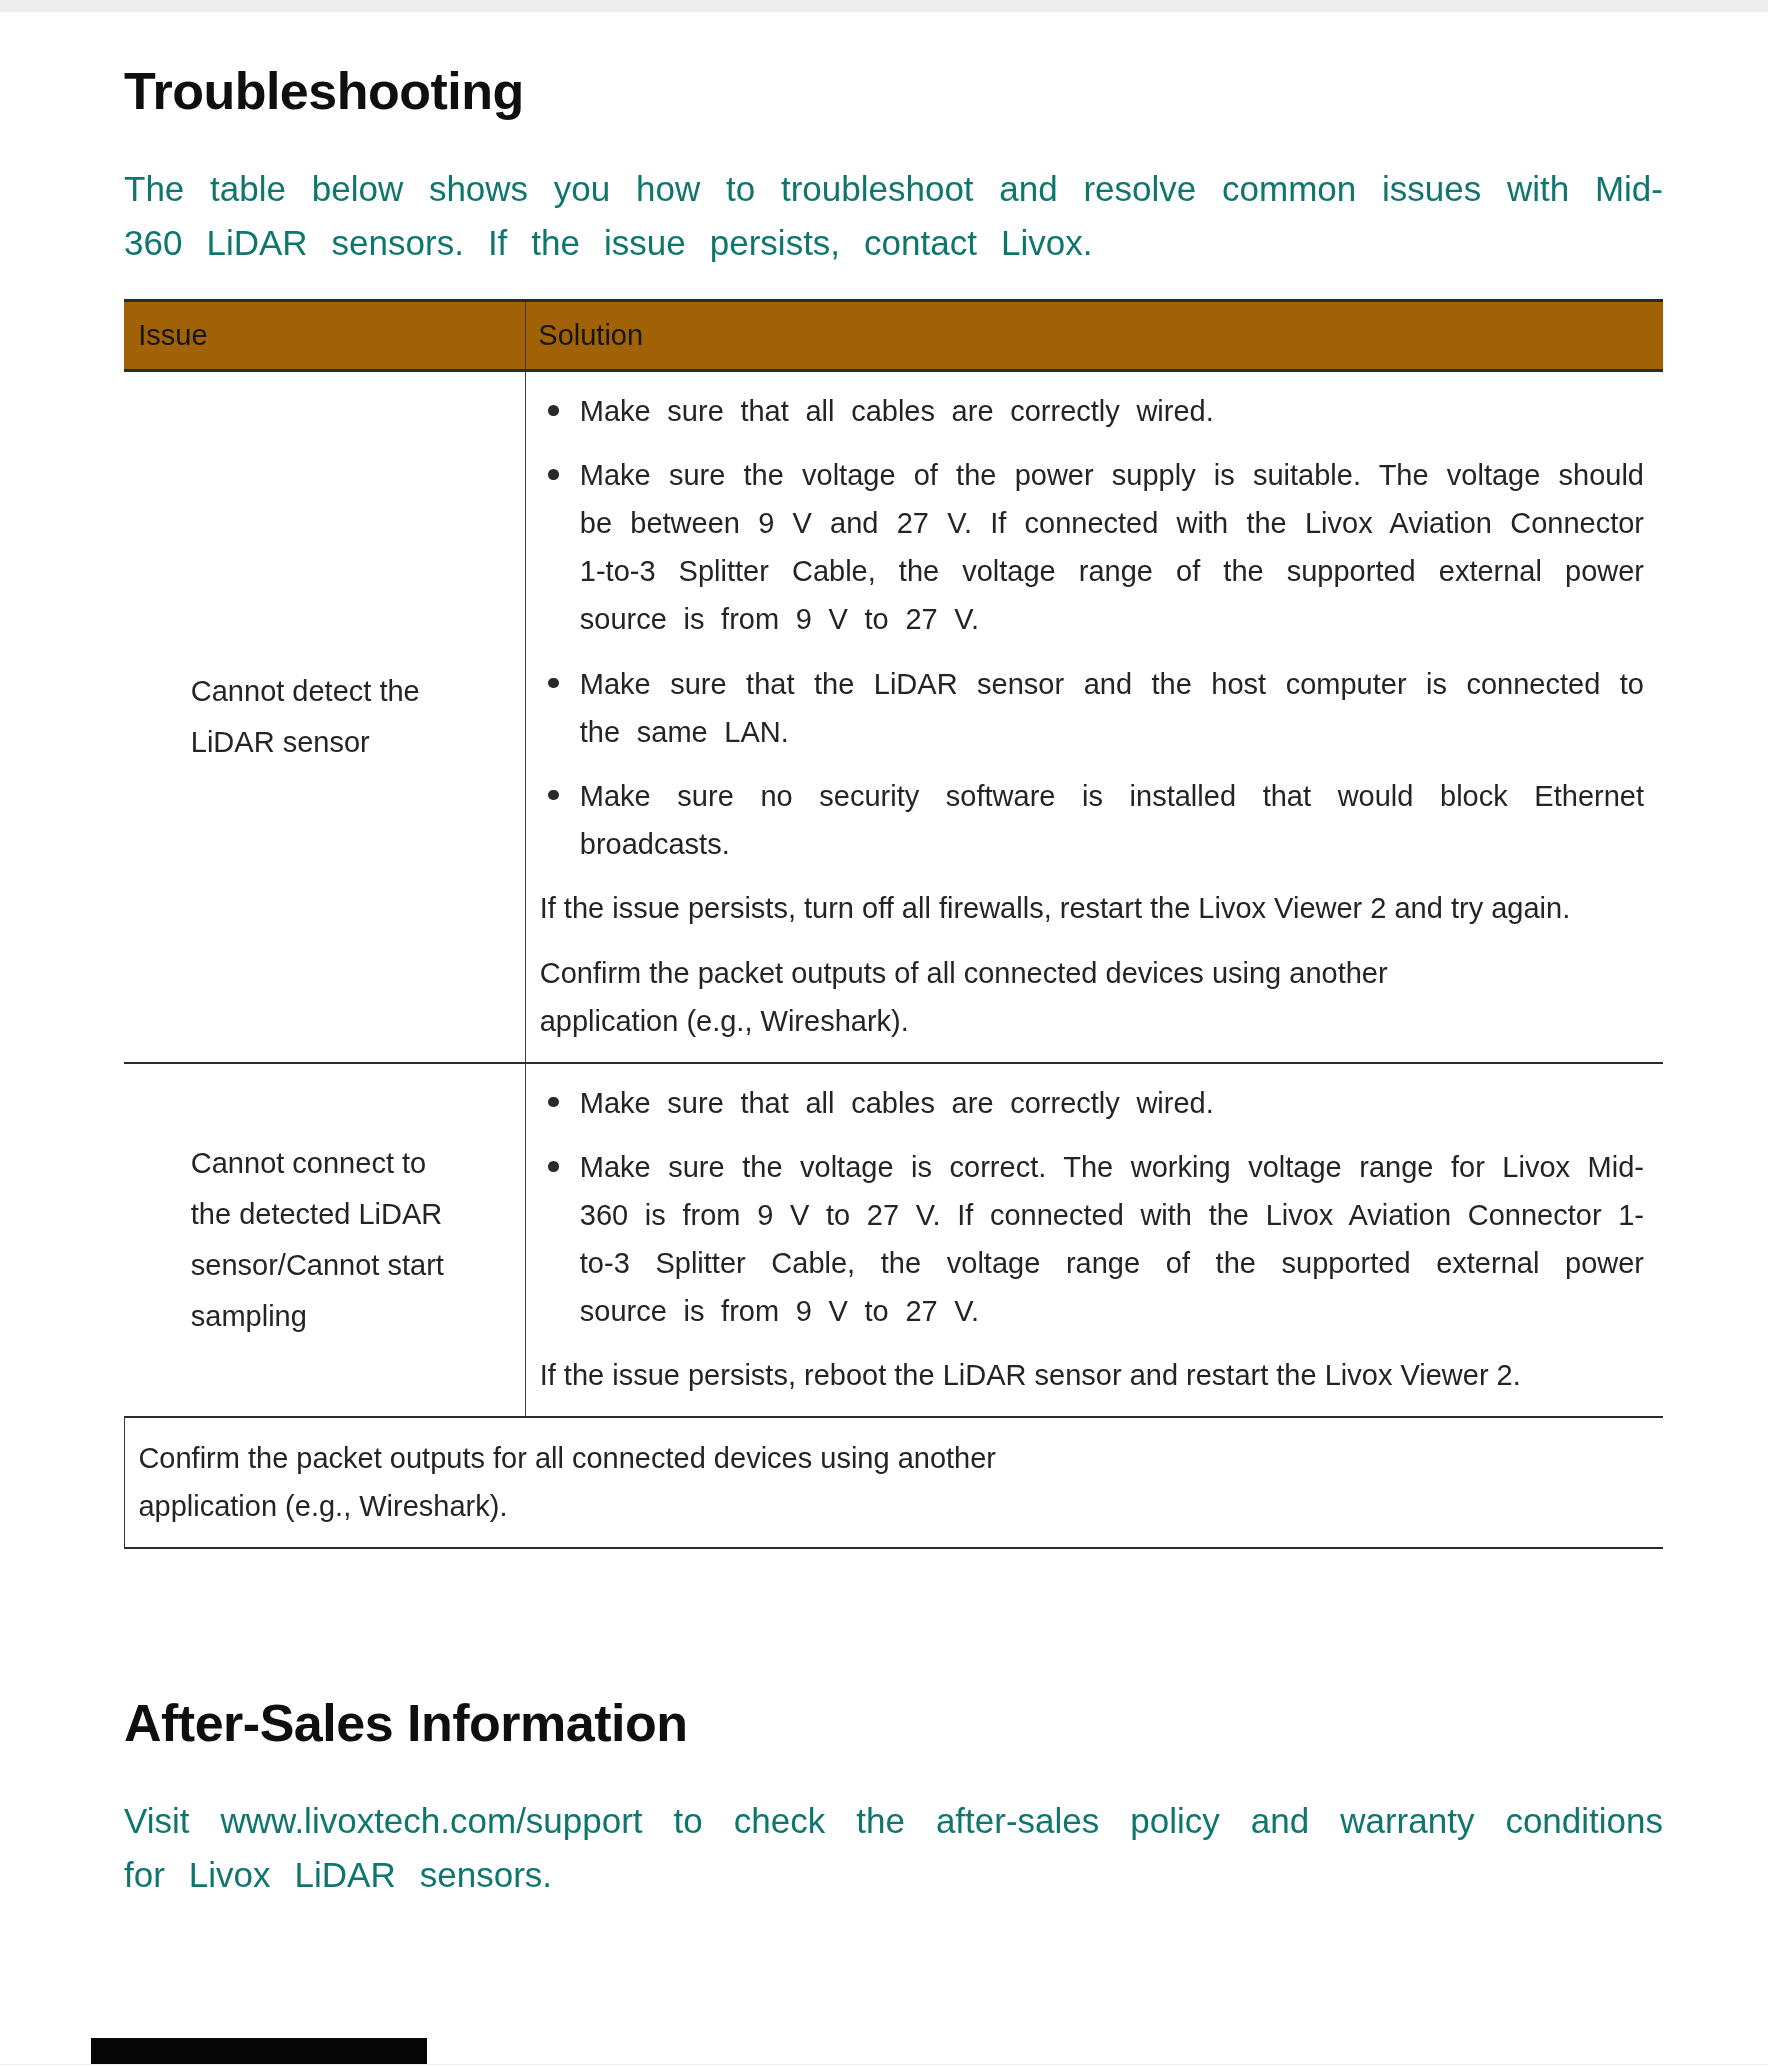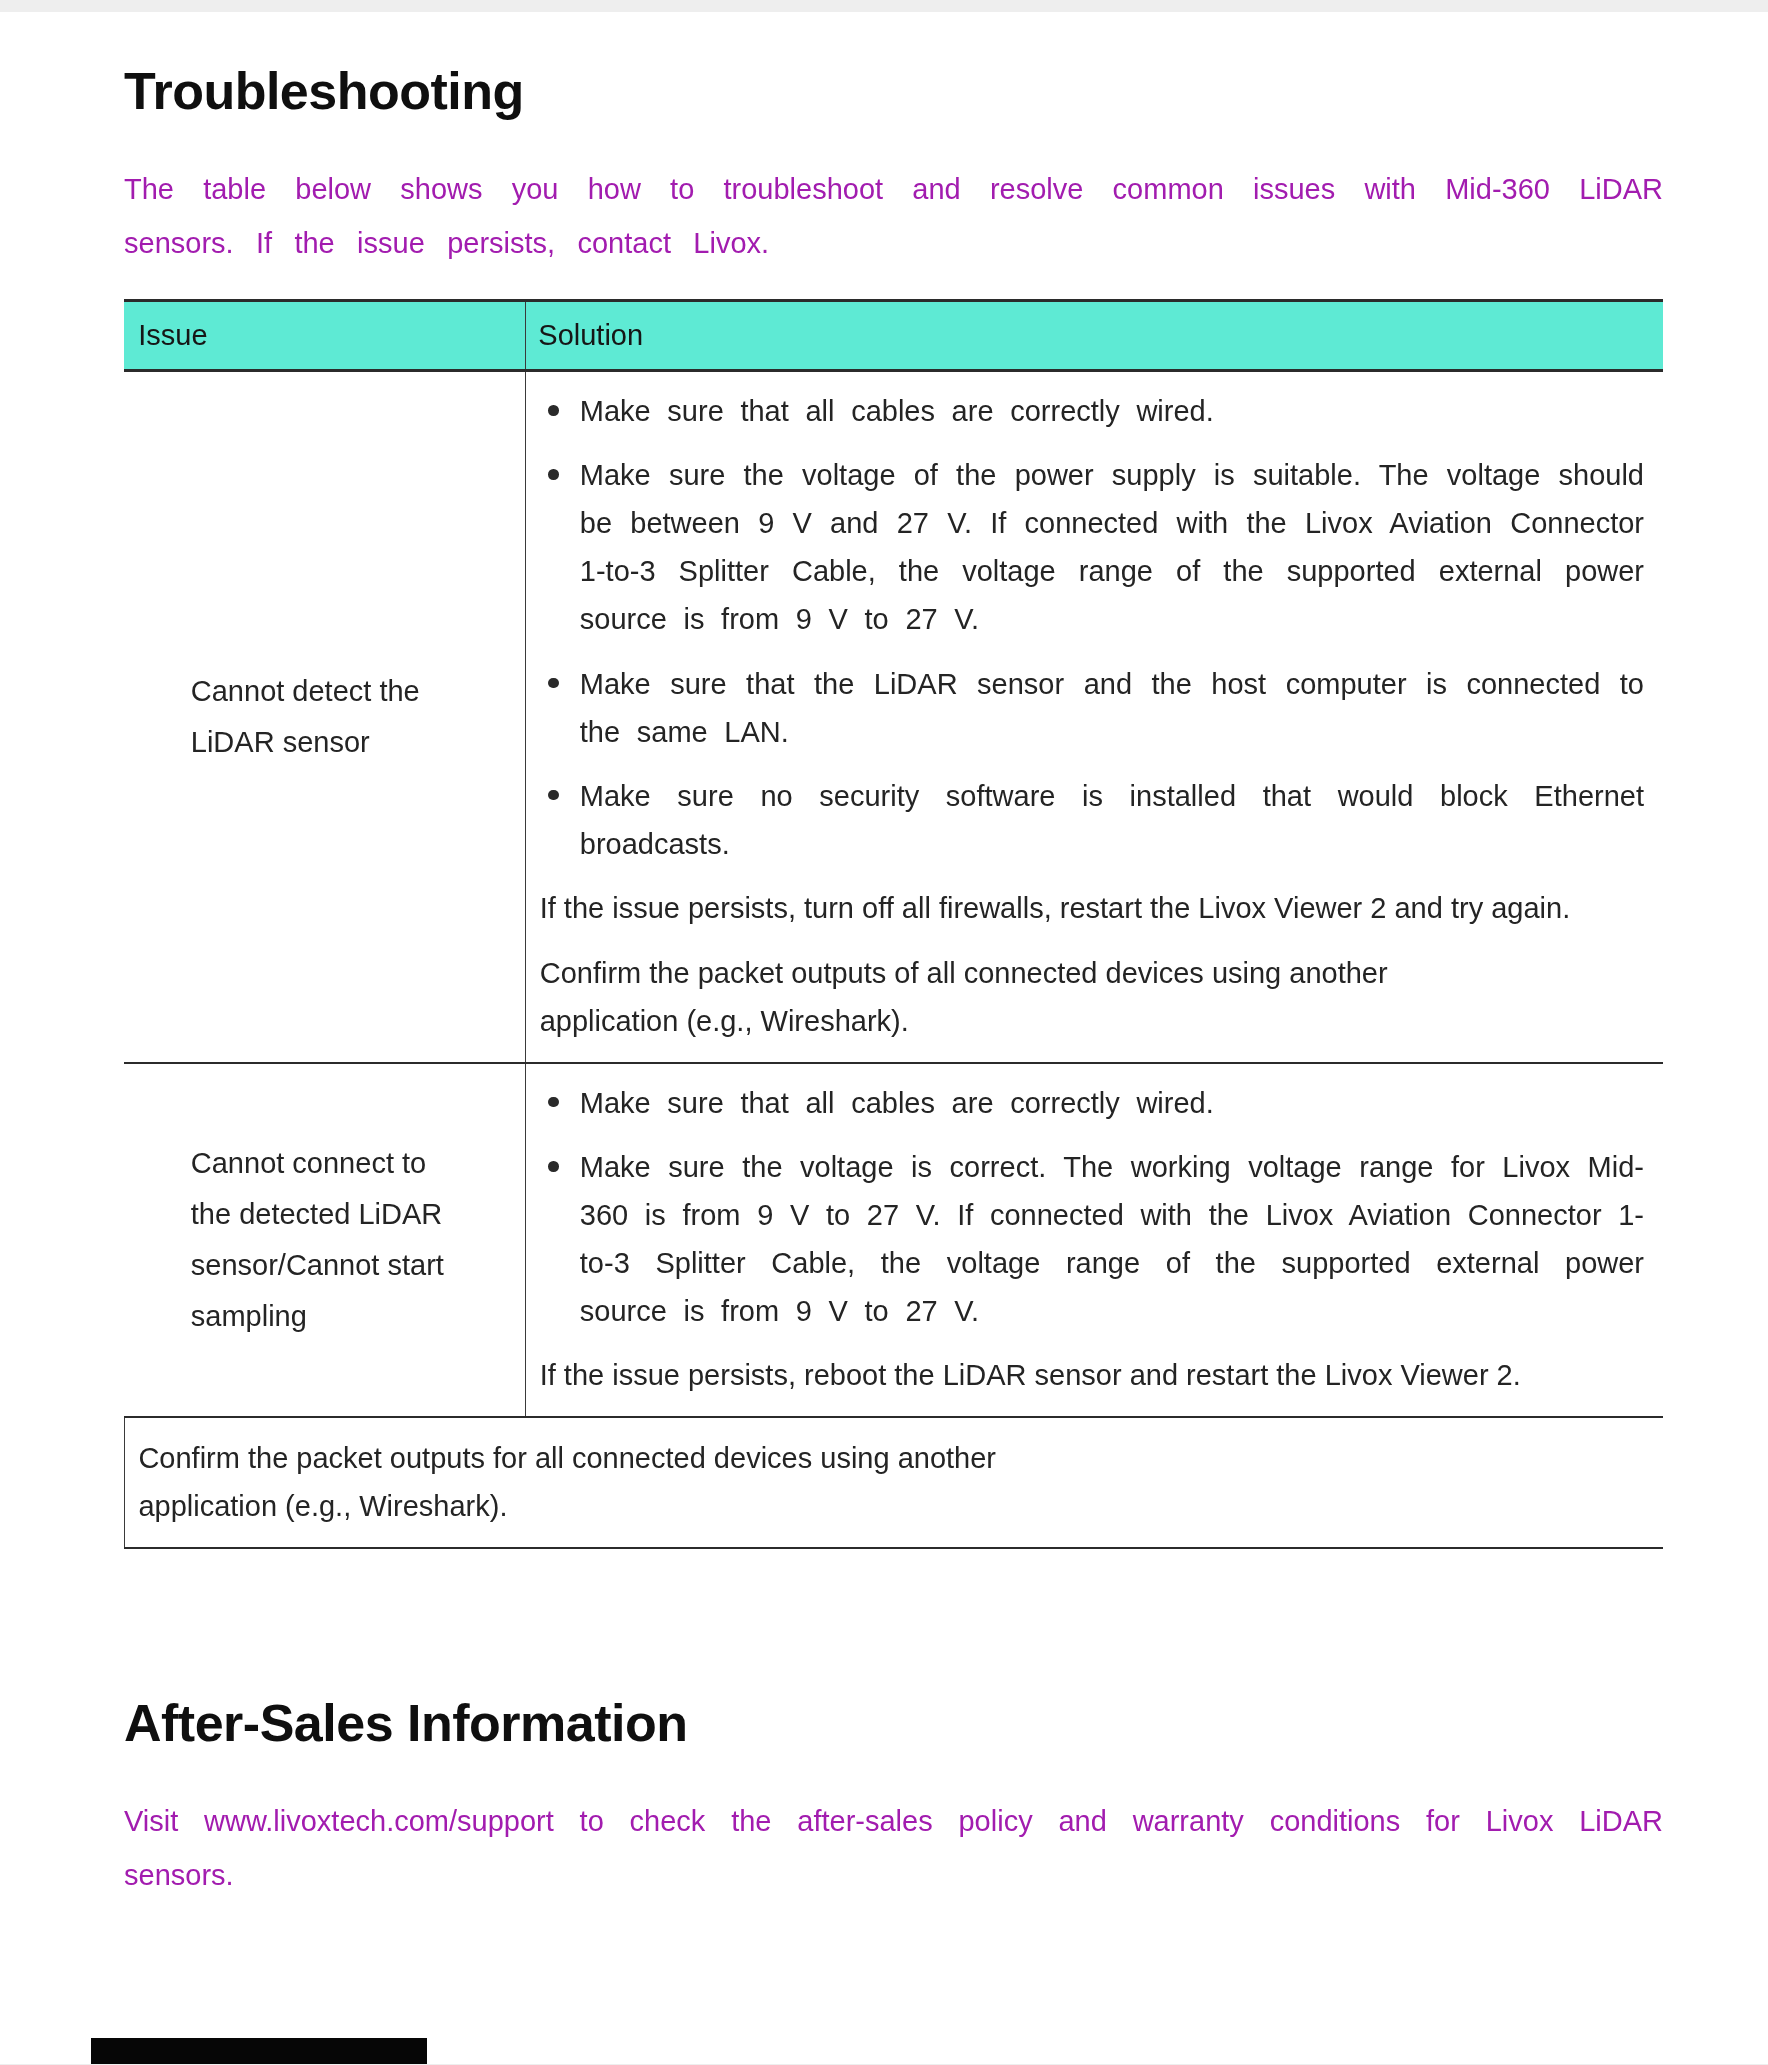--- a/index.html
+++ b/index.html
@@ -7,27 +7,27 @@
     width:1768px;height:2052px;position:relative;background:#ffffff;
     font-family:"Liberation Sans", sans-serif;color:#222222;overflow:hidden;
     margin:12px auto;
   }
   .content{padding:50px 105px 0 124px;}
   .sec-title{
     font-size:52px;font-weight:bold;color:#0f0f0f;margin:0;line-height:1.15;
     letter-spacing:-0.5px;
   }
   .body-para{
-    margin:40px 0 0 0;font-size:29px;line-height:54px;color:#a21caf;
+    margin:40px 0 0 0;font-size:35px;line-height:54px;color:#0f766e;
     text-align:justify;word-spacing:14.3px;
   }
   
   .ttable{margin-top:29px;border-top:3.8px solid #2b2b2b;font-size:29px;color:#242424;}
   .thead{
-    display:flex;background:#5eead4;height:67px;align-items:stretch;
+    display:flex;background:#a16207;height:67px;align-items:stretch;
     border-bottom:3.8px solid #2b2b2b;color:#161616;
   }
   .hcell-issue{width:387px;flex:none;display:flex;align-items:center;padding-left:14.3px;}
   .hcell-sol{flex:1;display:flex;align-items:center;padding-left:12px;border-left:1.9px solid #3a3a3a;}
   .trow{display:flex;border-bottom:2.9px solid #2b2b2b;align-items:stretch;}
   .issue-cell{width:387px;flex:none;display:flex;align-items:center;padding-left:14.3px;justify-content:center;}
   .issue-text{max-width:282px;line-height:51px;}
   .sol-cell{flex:1;border-left:1.9px solid #3a3a3a;padding:11.5px 19px 17px 11.5px;}
   .item{margin-top:16.3px;}
   .item:first-child{margin-top:3.8px;}

